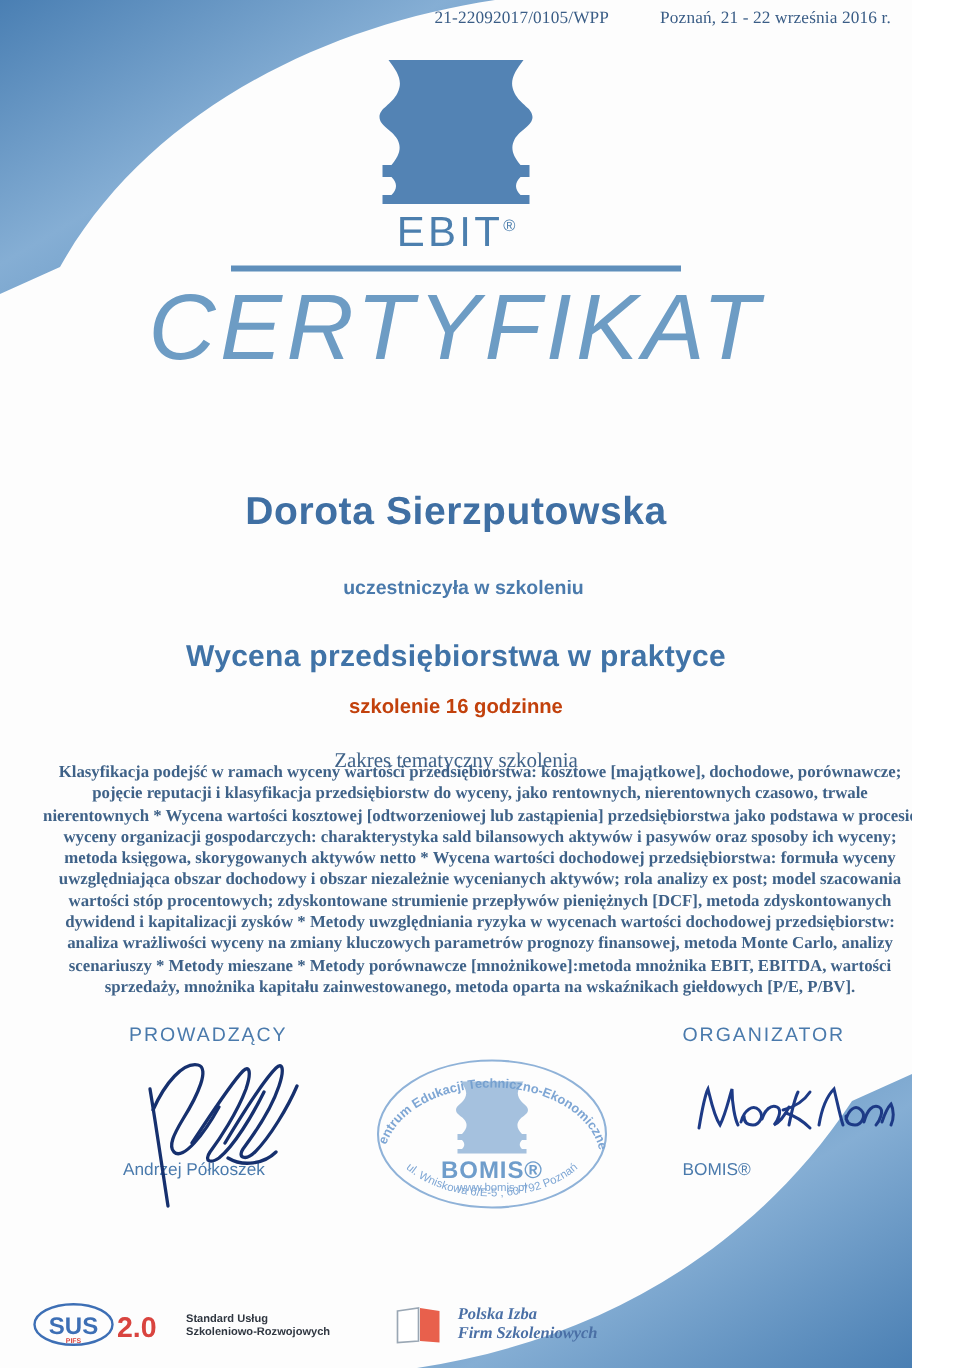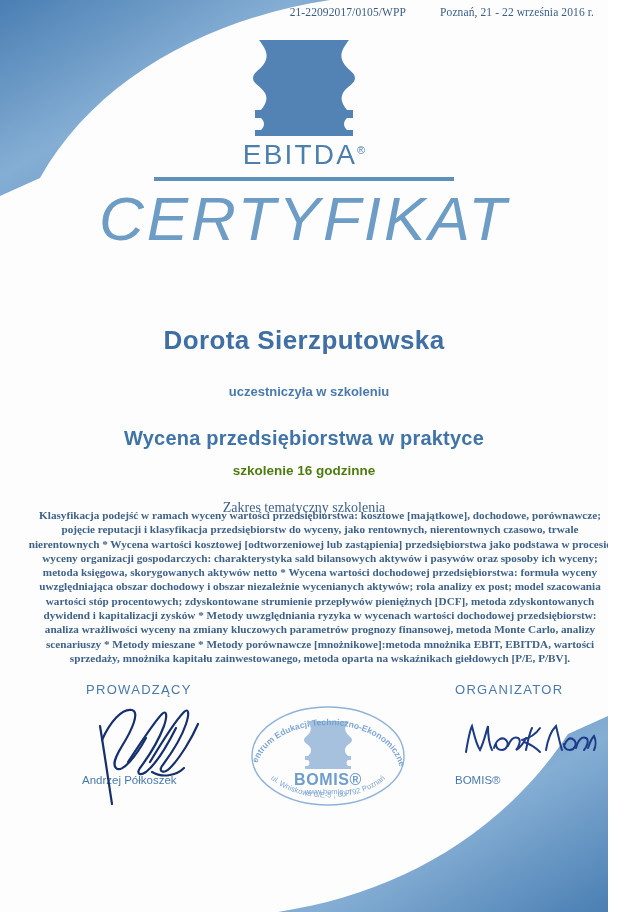--- a/index.html
+++ b/index.html
@@ -122,21 +122,21 @@
     letter-spacing: .2px;
     z-index: 4;
   }
   .course-sub {
     position: absolute;
     top: 463px;
     left: 0; right: 0;
     text-align: center;
     font-size: 13.5px;
     font-weight: bold;
-    color: #4d7c0f;
+    color: #c2410c;
     z-index: 4;
   }
 
   
   .scope-heading {
     position: absolute;
     top: 500px;
     left: 0; right: 0;
     text-align: center;
     font-family: "Liberation Serif", serif;
@@ -258,21 +258,21 @@
 
   <div class="logo-block">
     <svg class="logo-mark" width="122" height="100" viewBox="0 0 122 100">
       <path fill="#5383b4" d="M16,2 L106,2 C100,10 96,16 100,24 C104,32 112,34 112,40
         C112,46 104,48 100,55 C97,61 99,66 104,72 L110,72 L110,80 L104,80
         C100,84 100,88 104,92 L110,92 L110,98 L12,98 L12,92 L18,92
         C22,88 22,84 18,80 L12,80 L12,72 L18,72 C23,66 25,61 22,55
         C18,48 10,46 10,40 C10,34 18,32 22,24 C26,16 22,10 16,2 Z"></path>
     </svg>
     <div class="logo-word">
-      <span>EBITDA</span><sup>®</sup>
+      <span>EBIT</span><sup>®</sup>
     </div>
     <div class="logo-rule"></div>
   </div>
 
   <div class="title">CERTYFIKAT</div>
 
   <div class="recipient">Dorota Sierzputowska</div>
   <div class="participation">uczestniczyła w szkoleniu</div>
 
   <div class="course-title">Wycena przedsiębiorstwa w praktyce</div>
@@ -332,14 +332,37 @@
     <text x="85" y="82" text-anchor="middle" font-family="Liberation Sans, sans-serif" font-size="16" font-weight="bold" fill="#6f9dcb" letter-spacing="0.6">BOMIS®</text>
     <text x="85" y="91" text-anchor="middle" font-family="Liberation Sans, sans-serif" font-size="7.6" fill="#7ea6d4">www.bomis.pl</text>
     <text font-family="Liberation Sans, sans-serif" font-size="7.6" fill="#7ea6d4">
       <textPath href="#arcBot" startOffset="50%" text-anchor="middle">ul. Wniskowa 6/E-5 , 60-792 Poznań</textPath>
     </text>
   </svg>
 
   <div class="sig-name left">Andrzej Półkoszek</div>
   <div class="sig-name right">BOMIS®</div>
 
+  <div class="footer">
+
+    <div class="sus-logo">
+      <svg width="96" height="30" viewBox="0 0 96 30">
+        <ellipse cx="27" cy="15" rx="26" ry="13.5" fill="none" stroke="#3d6fb5" stroke-width="1.6"></ellipse>
+        <text x="27" y="21" text-anchor="middle" font-family="Liberation Sans, sans-serif" font-size="16" font-weight="bold" fill="#3d6fb5">SUS</text>
+        <text x="27" y="27.5" text-anchor="middle" font-family="Liberation Sans, sans-serif" font-size="4.6" font-weight="bold" fill="#d9443f">PIFS</text>
+        <text x="56" y="23" font-family="Liberation Sans, sans-serif" font-size="19" font-weight="bold" fill="#d9443f">2.0</text>
+      </svg>
+      <div class="sus-text">Standard Usług
+Szkoleniowo-Rozwojowych</div>
+    </div>
+
+    <div class="pifs-logo">
+      <svg width="36" height="30" viewBox="0 0 36 30">
+        <path d="M3,6 L17,4 L17,26 L3,27 Z" fill="#ffffff" stroke="#9aa7b4" stroke-width="1.1"></path>
+        <path d="M18,4 L31,6 L31,27 L18,26 Z" fill="#e8604c"></path>
+      </svg>
+      <div class="pifs-text">Polska Izba
+Firm Szkoleniowych</div>
+    </div>
+
+  </div>
 
 </div>
 
 </body></html>

